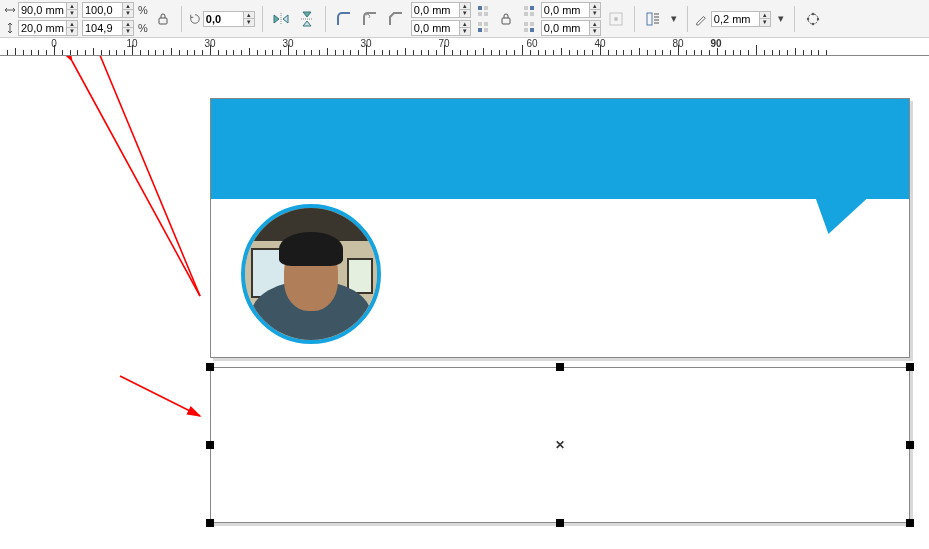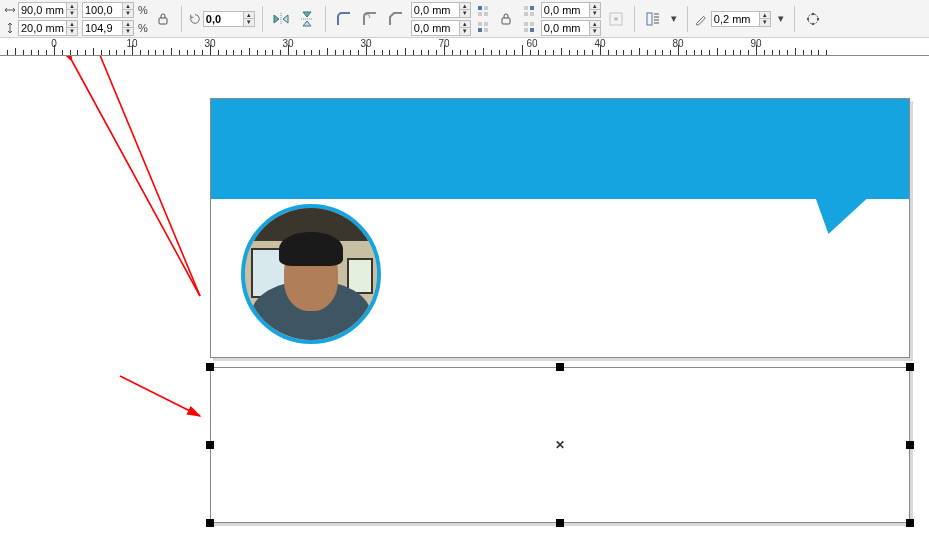--- a/index.html
+++ b/index.html
@@ -570,21 +570,21 @@
     <div class="tick minor" style="left: 685.8px;"></div>
     <div class="tick minor" style="left: 693.6px;"></div>
     <div class="tick minor" style="left: 701.4px;"></div>
     <div class="tick minor" style="left: 709.2px;"></div>
     <div class="tick major" style="height: 7px; left: 717px;"></div>
     <div class="tick minor" style="left: 724.8px;"></div>
     <div class="tick minor" style="left: 732.6px;"></div>
     <div class="tick minor" style="left: 740.4px;"></div>
     <div class="tick minor" style="left: 748.2px;"></div>
     <div class="tick major" style="left: 756px;"></div>
-    <div class="ticklabel" style="left: 756px;">90</div>
+    <div class="ticklabel" style="left: 716px; font-weight: bold;">90</div>
     <div class="tick minor" style="left: 763.8px;"></div>
     <div class="tick minor" style="left: 771.6px;"></div>
     <div class="tick minor" style="left: 779.4px;"></div>
     <div class="tick minor" style="left: 787.2px;"></div>
     <div class="tick major" style="height: 7px; left: 795px;"></div>
     <div class="tick minor" style="left: 802.8px;"></div>
     <div class="tick minor" style="left: 810.6px;"></div>
     <div class="tick minor" style="left: 818.4px;"></div>
     <div class="tick minor" style="left: 826.2px;"></div>
   </div>

